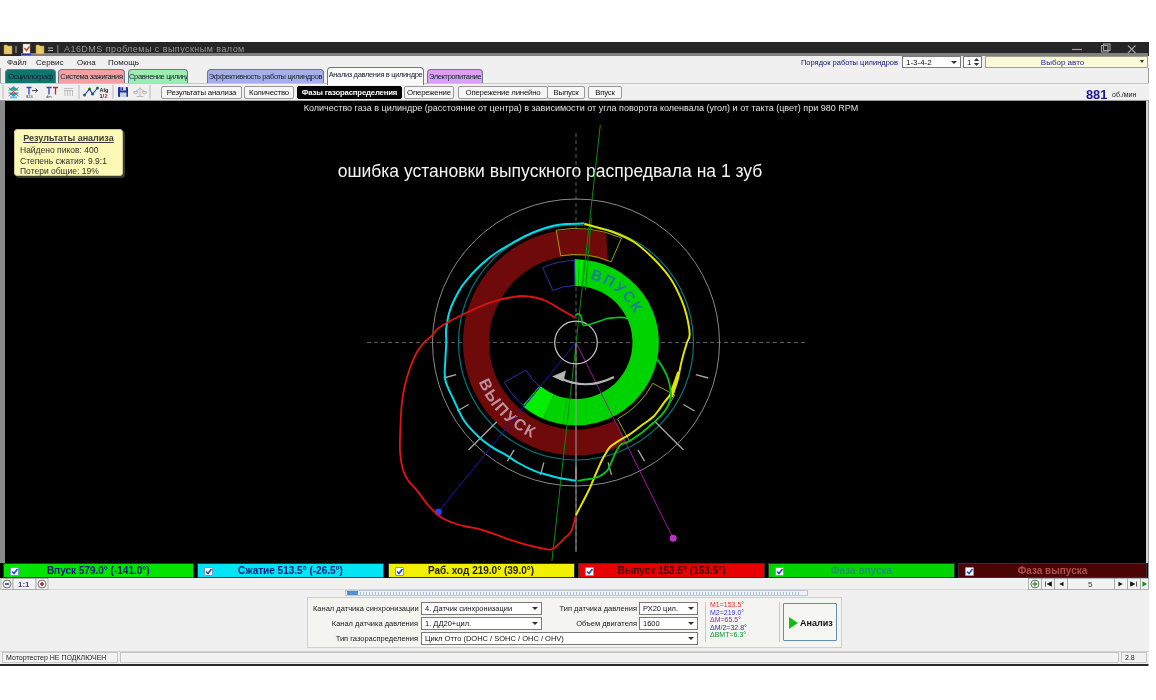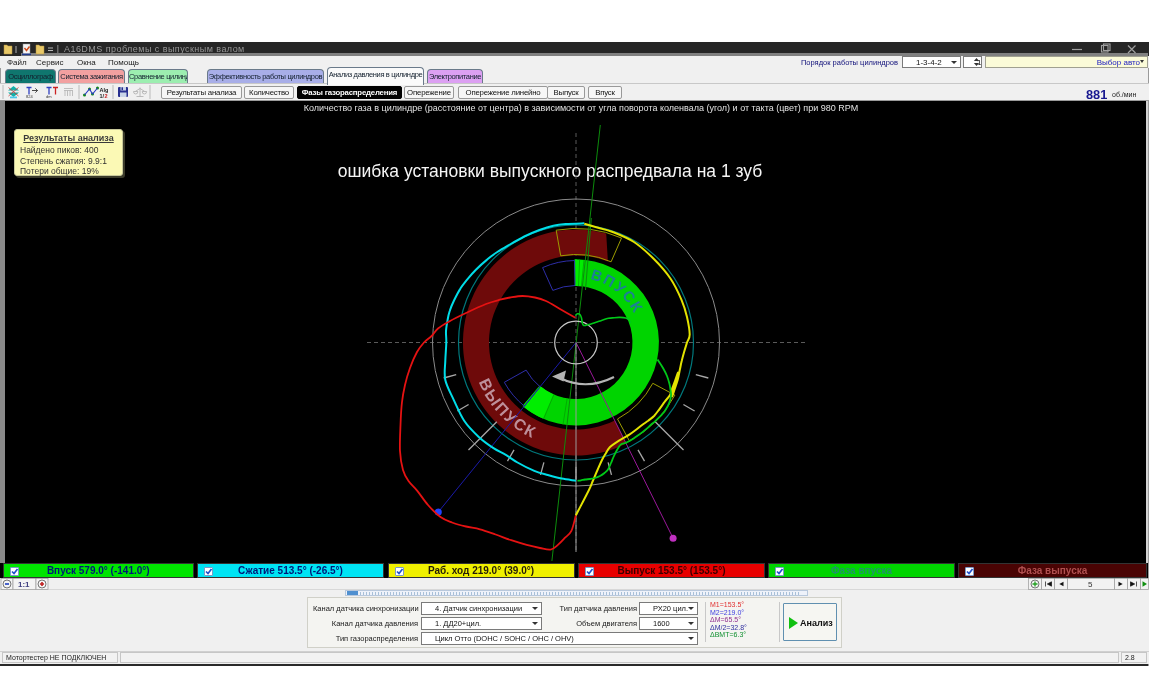--- a/index.html
+++ b/index.html
@@ -2,21 +2,21 @@
 <html><head><meta charset="utf-8">
 <style>
 *{margin:0;padding:0;box-sizing:border-box}
 body{width:1156px;height:700px;background:#fff;font-family:"Liberation Sans",sans-serif;position:relative;overflow:hidden}
 .abs{position:absolute}
 .win{position:absolute;left:0;top:42px;width:1149px;height:624px;background:#f0f0f0}
 .tab{position:absolute;top:68.5px;height:14.5px;border:1px solid #6a7a8a;border-bottom:none;border-radius:4px 4px 0 0;font-size:7.5px;text-align:center;color:#13202e;line-height:14px;letter-spacing:-0.35px;overflow:hidden;white-space:nowrap}
 .btn{position:absolute;top:86px;height:13px;background:#f6f6f6;border:1px solid #999;border-radius:2px;font-size:7.8px;color:#111;text-align:center;line-height:11px;letter-spacing:-0.2px;overflow:hidden;white-space:nowrap}
 .lbar{position:absolute;top:563px;height:15px;font-size:10px;font-weight:bold;text-align:center;line-height:14.5px;border:1px solid #333}
 .cbx{position:absolute;top:2.5px;width:9px;height:9px;background:#fff;border:1px solid #7a9ac8;border-radius:1px}
-.combo{position:absolute;background:#fff;border:1px solid #7a7a7a;font-size:7.5px;color:#111;line-height:11px;padding-left:13px;white-space:nowrap;overflow:hidden}
+.combo{position:absolute;background:#fff;border:1px solid #7a7a7a;font-size:7.5px;color:#111;line-height:11px;padding-left:3px;white-space:nowrap;overflow:hidden}
 .carr{position:absolute;right:3px;top:4px;width:0;height:0;border-left:3px solid transparent;border-right:3px solid transparent;border-top:3.5px solid #333}
 .lbl{position:absolute;font-size:7.5px;color:#1a1a1a;white-space:nowrap;text-align:right}
 .mtxt{font-size:7px;line-height:7.5px;white-space:nowrap}
 .scell{position:absolute;top:652px;height:11px;background:#f2f2f2;border:1px solid #c6c6c6;font-size:7px;color:#222;line-height:10px;padding-left:3px}
 </style></head><body>
 <div class="win"></div>
 <div class="abs" style="left:0;top:42px;width:1px;height:624px;background:#9a9a9a"></div>
 <div class="abs" style="left:1148px;top:42px;width:1px;height:624px;background:#9a9a9a"></div>
 <div class="abs" style="left:0;top:42px;width:1149px;height:14px;background:#262626"></div>
 <div class="abs" style="left:21px;top:53px;width:1127px;height:3px;background:#808080"></div>
@@ -43,21 +43,21 @@
 <div class="abs" style="left:77px;top:57.5px;font-size:8px;color:#1a1a1a">Окна</div>
 <div class="abs" style="left:108px;top:57.5px;font-size:8px;color:#1a1a1a">Помощь</div>
 <div class="abs" style="left:780px;top:57.5px;width:118px;font-size:7.5px;color:#10107a;text-align:right">Порядок работы цилиндров</div>
 <div class="combo" style="left:902px;top:56px;width:59px;height:12px;font-size:8px">1-3-4-2<span class="carr"></span></div>
 <div class="combo" style="left:963px;top:56px;width:19px;height:12px;font-size:8px">1</div>
 <svg class="abs" style="left:971px;top:56px" width="11" height="12">
     <path d="M5.5,2 l2.6,3 h-5.2 z" fill="#333"></path>
     <path d="M5.5,10 l-2.6,-3 h5.2 z" fill="#333"></path>
   </svg>
 <div class="abs" style="left:985px;top:56px;width:163px;height:12px;background:#fbfbd8;border:1px solid #a0a090"></div>
-<div class="abs" style="left:985px;top:57.5px;width:155px;font-size:8px;color:#2020c0;text-align:right">Выбор авто</div>
+<div class="abs" style="left:985px;top:57.5px;width:155px;font-size:8px;color:#2020c0;text-align:center">Выбор авто</div>
 <div class="abs" style="left:1140px;top:60px;width:0;height:0;border-left:2.5px solid transparent;border-right:2.5px solid transparent;border-top:3px solid #333"></div>
 <div class="tab" style="left:5px;width:51px;background:#0f766e">Осциллограф</div>
 <div class="tab" style="left:58px;width:67px;background:#f2a0a0">Система зажигания</div>
 <div class="tab" style="left:128px;width:60px;background:#9ceeb0">Сравнение цилиндров</div>
 <div class="tab" style="left:207px;width:117px;background:#a8aee8">Эффективность работы цилиндров</div>
 <div class="tab" style="left:327px;width:97px;background:#fafafa;top:67px;height:18px;z-index:5;border-bottom:none">Анализ давления в цилиндре</div>
 <div class="tab" style="left:427px;width:56px;background:#dca0f2">Электропитание</div>
 <div class="abs" style="left:0;top:83px;width:1149px;height:18px;background:#f0f0f0;border-top:1px solid #c8c8c8;border-bottom:1px solid #9a9a9a"></div>
 <svg class="abs" style="left:0;top:84px" width="160" height="16" viewBox="0 0 160 16">
 <g stroke="#999" stroke-width="0.6">

